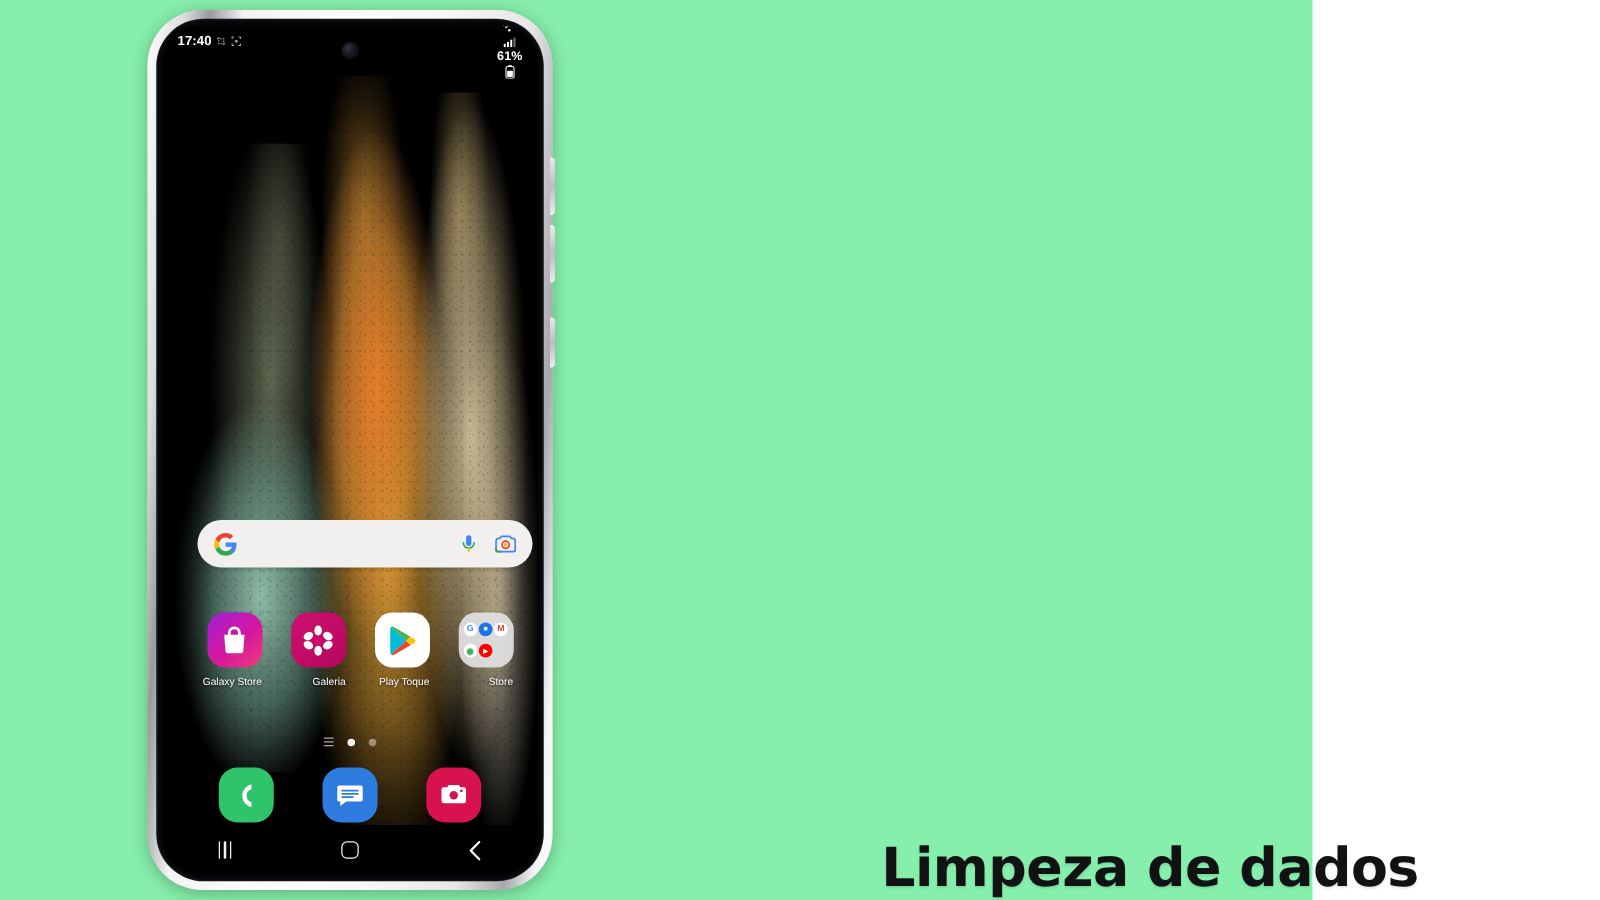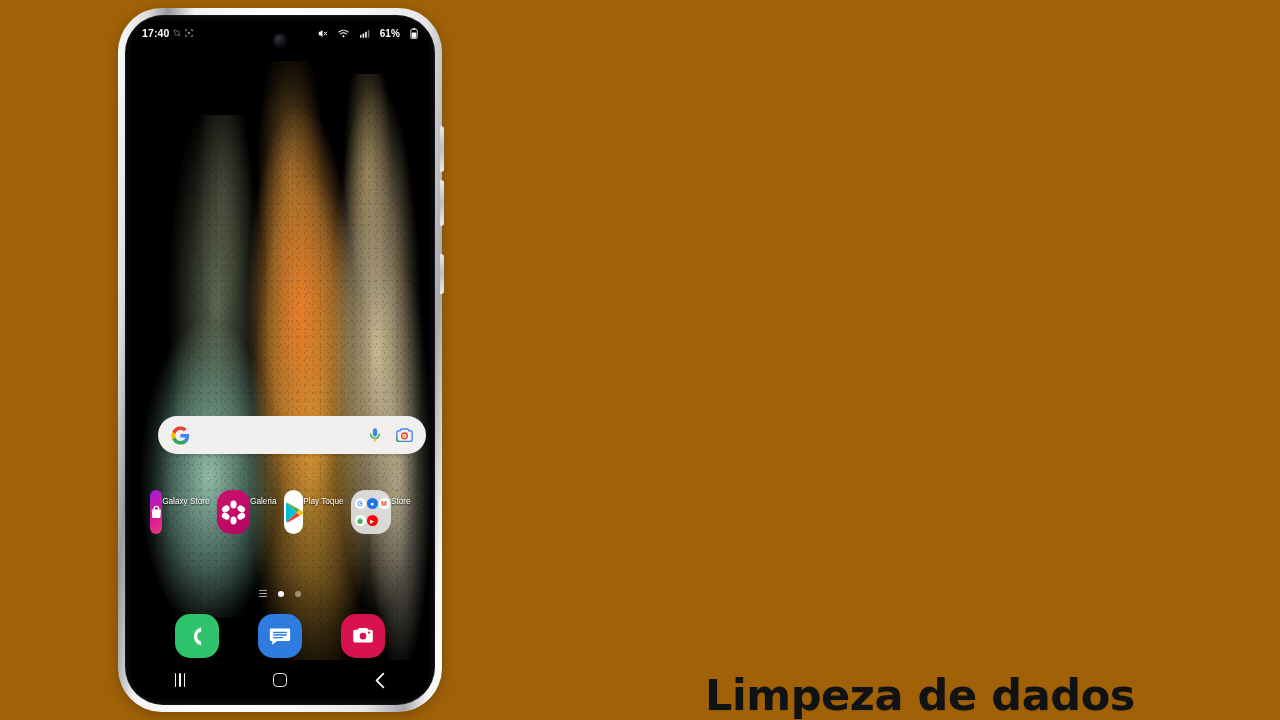--- a/index.html
+++ b/index.html
@@ -2,21 +2,21 @@
 <html><head>
 <meta charset="utf-8">
 <style>
   * { margin:0; padding:0; box-sizing:border-box; }
   html, body {
     width:1280px; height:720px;
     background:#ffffff;
     font-family:"Liberation Sans", sans-serif;
     overflow:hidden;
   }
-  #stage { position:relative; width:1280px; height:720px; background:#a16207; }
+  #stage { position:relative; width:1050px; height:720px; background:#86efac; }
 
   
   #phone-frame {
     position:absolute; left:118px; top:8px;
     width:324px; height:704px;
     border-radius:44px;
     background:linear-gradient(95deg,#ffffff 0%,#dcdcde 8%,#9a9a9e 13%,#f3f3f4 20%,#ffffff 40%,#fafafa 60%,#e6e6e8 80%,#a8a8ac 90%,#f6f6f7 96%,#ffffff 100%);
     box-shadow:0 3px 14px rgba(0,0,0,.26);
     padding:7px 8px;
   }
@@ -89,21 +89,21 @@
   }
 
   
   #status-bar{
     position:absolute; left:0; top:0; width:100%; height:26px; z-index:30;
     display:flex; align-items:center; justify-content:space-between;
     padding:0 12px; color:#fff;
     font-size:10px; font-weight:bold; letter-spacing:.1px;
   }
   #status-left{ display:flex; align-items:center; gap:4px; }
-  #status-right{ display:flex; align-items:center; gap:10px; }
+  #status-right{ display:flex; align-items:center; gap:1px;flex-direction:column; }
   #status-clock{ font-size:10.5px; font-weight:bold; }
   .mini-notif{ width:8px; height:8px; opacity:.82; }
   #battery-pct{ font-size:10px; font-weight:bold; }
 
   
   #weather-widget{
     position:absolute; left:0; top:225px; width:100%; z-index:20;
     display:flex; flex-direction:column; align-items:center; gap:3px;
   }
   #weather-icon{ width:30px; height:22px; position:relative; }
@@ -119,21 +119,21 @@
     display:flex; align-items:center; justify-content:space-between;
     padding:0 13px; box-shadow:0 1px 3px rgba(0,0,0,.2);
   }
   #search-right-icons{ display:flex; align-items:center; gap:14px; }
 
   
   #app-grid{
     position:absolute; left:0; top:470px; width:100%; z-index:20;
     display:flex; justify-content:space-around; padding:0 16px;
   }
-  .app-item{ display:flex; align-items:flex-start; width:60px; }
+  .app-item{ display:flex; flex-direction:column; align-items:flex-end; width:60px; }
   .app-icon{
     width:44px; height:44px; border-radius:15px;
     display:flex; align-items:center; justify-content:center;
     position:relative; overflow:hidden;
   }
   .app-label{
     margin-top:7px; color:#fff; font-size:8.2px; text-align:center;
     text-shadow:0 1px 2px rgba(0,0,0,.85); white-space:nowrap;
   }
   

